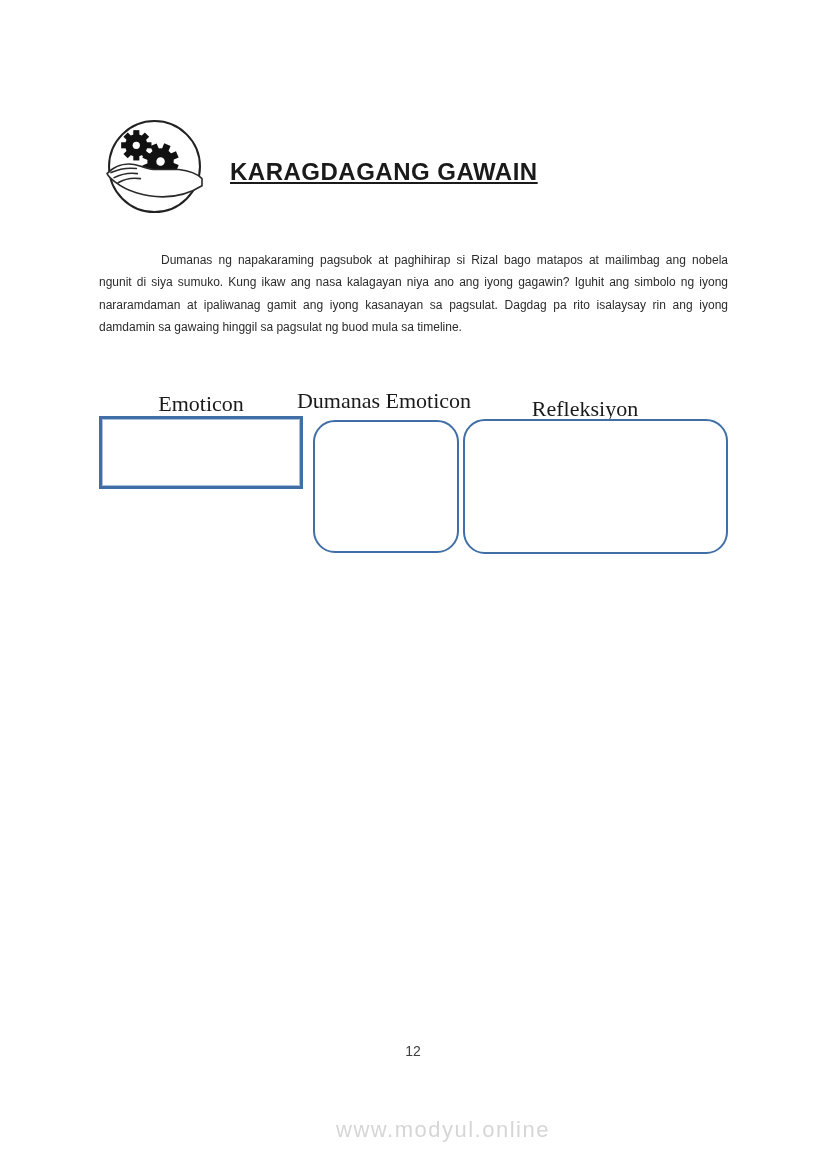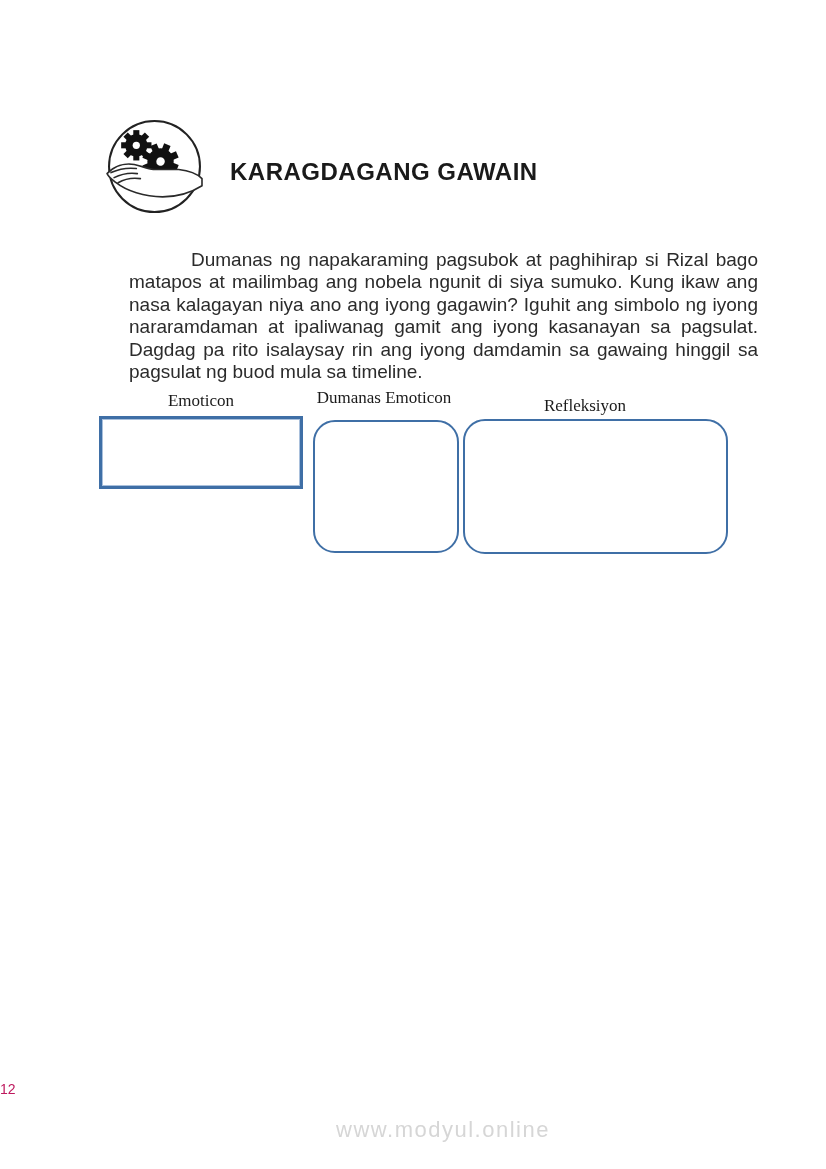--- a/index.html
+++ b/index.html
@@ -29,42 +29,42 @@
   
   .heading {
     position: absolute;
     left: 230px;
     top: 158px;
     font-size: 24px;
     font-weight: bold;
     letter-spacing: 0.5px;
     color: #1a1a1a;
     white-space: nowrap;
+    text-decoration: underline;
   }
 
   
   .paragraph {
     position: absolute;
     left: 99px;
     top: 249px;
     width: 629px;
-    font-size: 19px;
+    font-size: 12px;
     line-height: 22.4px;
     text-align: justify;
     text-indent: 62px;
     color: #2b2b2b;
-    margin-left: 30px;
   }
 
   
   .box-label {
     position: absolute;
     transform: translateX(-50%);
     font-family: "Liberation Serif", serif;
-    font-size: 17px;
+    font-size: 22px;
     color: #1a1a1a;
     white-space: nowrap;
   }
   .label-emoticon   { left: 201px; top: 391px; }
   .label-piniling   { left: 384px; top: 388px; }
   .label-refleksiyon{ left: 585px; top: 388px; margin-top: 8px; }
 
   
   .answer-box {
     position: absolute;
@@ -93,24 +93,25 @@
     width: 265px;
     height: 135px;
     border: 2.5px solid var(--box_border, #3f6fa6);
     border-radius: 22px;
   }
 
   
   .page-number {
     position: absolute;
     left: 0;
-    top: 1081px;
+    top: 1043px;
     width: 100%;
+    text-align: center;
     font-size: 14px;
-    color: #be185d;
+    color: #404040;
   }
   .watermark {
     position: absolute;
     left: 0;
     top: 1117px;
     width: 100%;
     text-align: center;
     font-size: 22px;
     letter-spacing: 1.5px;
     color: var(--watermark, #d6d6d6);

